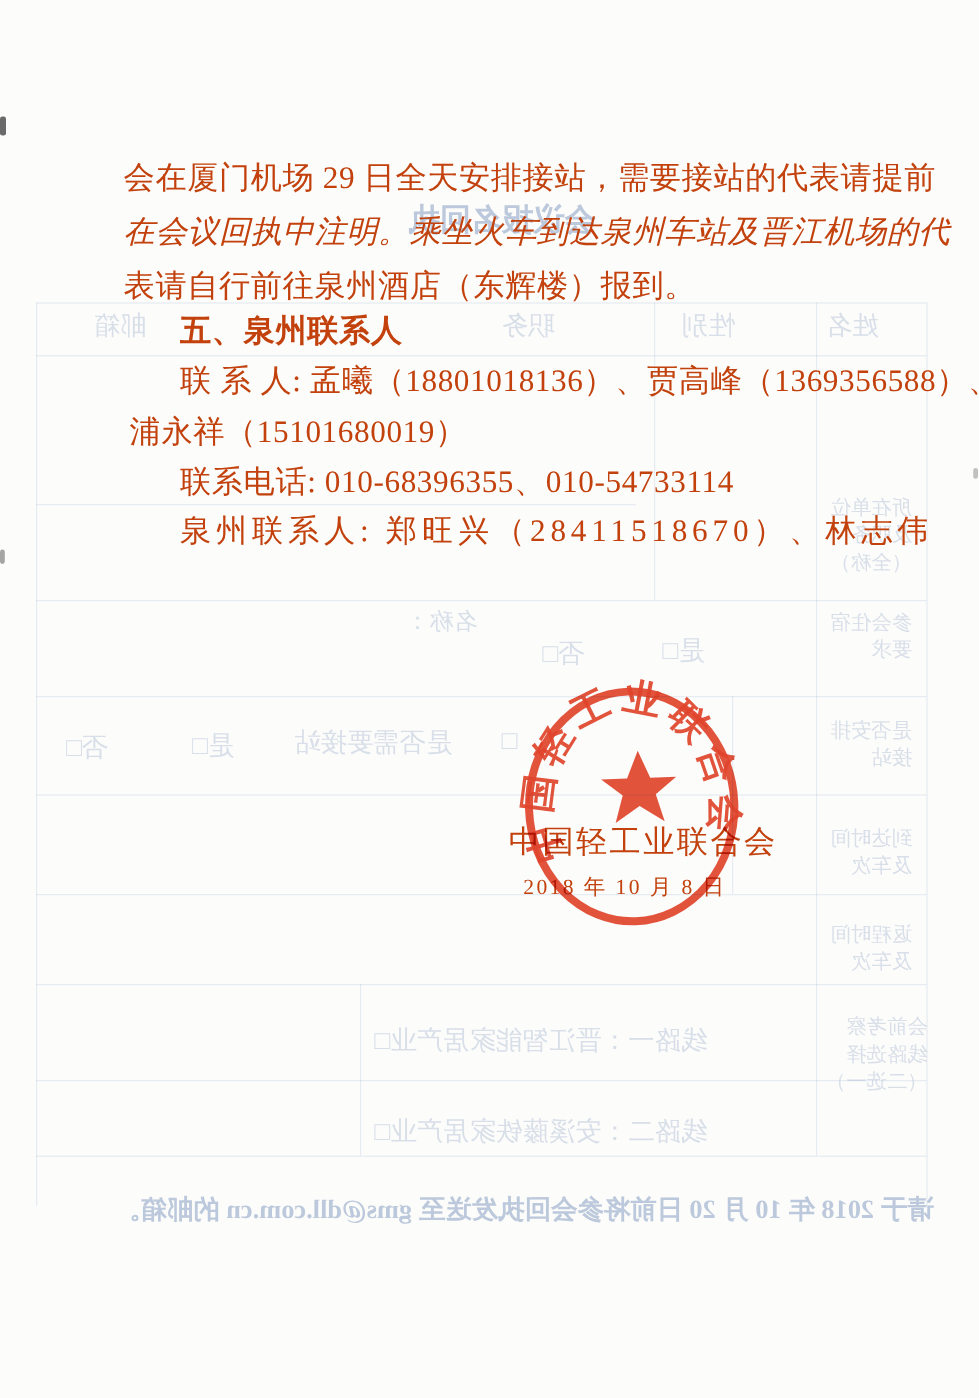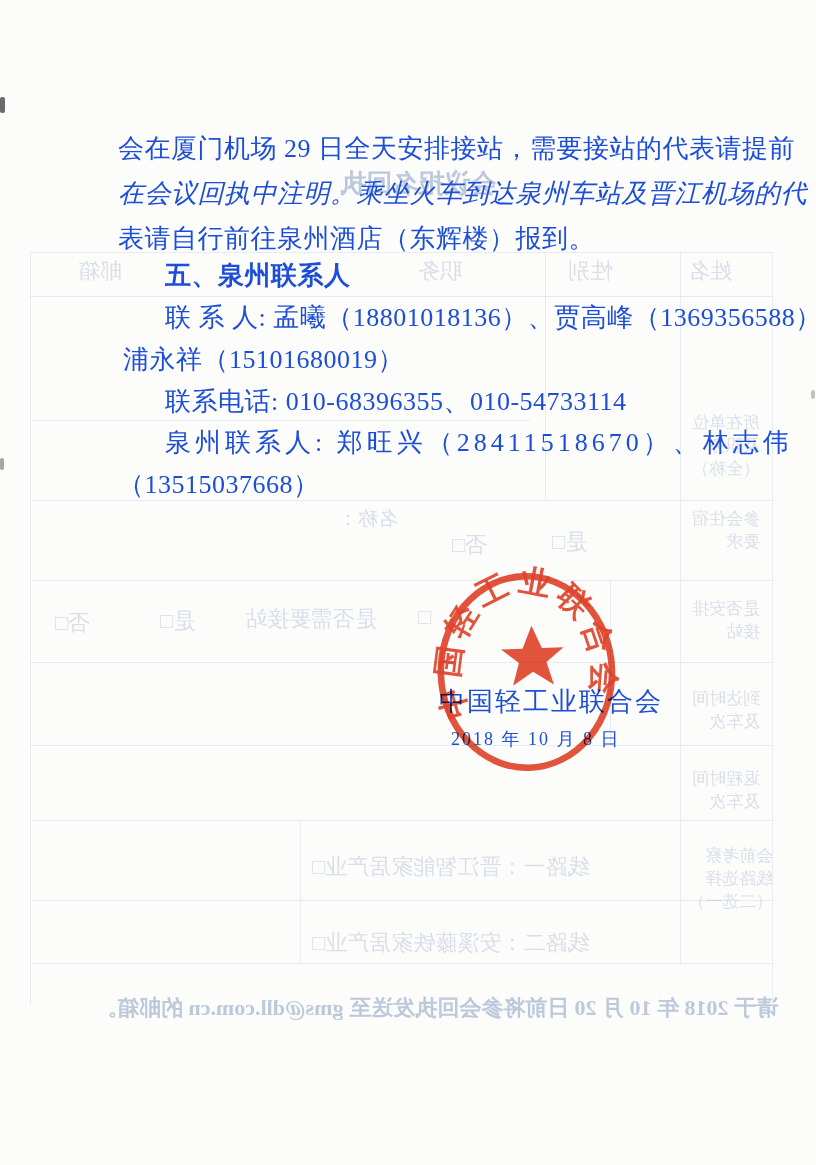--- a/index.html
+++ b/index.html
@@ -21,21 +21,21 @@
     white-space:pre-line;
     line-height:1.35;
     font-family:"Liberation Serif", serif;
     pointer-events:none;
   }
   .bt.strong{opacity:.6;color:#93a7c6;font-weight:bold;}
   .gridline{position:absolute;background:rgba(168,188,214,.26);}
   .gridline.h{height:1px;}
   .gridline.v{width:1px;}
   
-  .content{position:absolute;inset:0;z-index:2;color:#1d4ed8;margin-left:15px;}
+  .content{position:absolute;inset:0;z-index:2;color:#c2410c;}
   .line{position:absolute;font-size:26px;white-space:nowrap;letter-spacing:.5px;}
   .heading{font-weight:bold;}
   .spread{letter-spacing:4px;}
   .sig{font-size:26px;letter-spacing:2px;}
   .date{font-size:18px;letter-spacing:2px;}
   
   .seal{
     position:absolute;left:418px;top:564px;width:220px;height:220px;
     z-index:3;mix-blend-mode:multiply;opacity:.95;
     transform:rotate(-2deg);
@@ -110,21 +110,20 @@
     <div class="line" style="left:103px;top:131px;">会在厦门机场 29 日全天安排接站，需要接站的代表请提前</div>
     <div class="line" style="left:103px;top:176px;font-style:italic;">在会议回执中注明。乘坐火车到达泉州车站及晋江机场的代</div>
     <div class="line" style="left:103px;top:221px;">表请自行前往泉州酒店（东辉楼）报到。</div>
 
     <div class="line heading" style="left:150px;top:258px;">五、泉州联系人</div>
 
     <div class="line" style="left:150px;top:300px;">联 系 人: 孟曦（18801018136）、贾高峰（1369356588）、</div>
     <div class="line" style="left:108px;top:342px;">浦永祥（15101680019）</div>
     <div class="line" style="left:150px;top:384px;">联系电话: 010-68396355、010-54733114</div>
     <div class="line spread" style="left:150px;top:425px;">泉州联系人: 郑旺兴（28411518670）、林志伟</div>
-    <div class="line" style="left:103px;top:467px;">（13515037668）</div>
 
 
     <div class="line sig" style="left:424px;top:684px;">中国轻工业联合会</div>
     <div class="line date" style="left:436px;top:727px;">2018 年 10 月 8 日</div>
   </div>
 
   <svg class="seal" viewBox="0 0 216 216">
     <ellipse cx="106.5" cy="106" rx="84" ry="94" fill="none" stroke="#e23b21" stroke-width="6.5" opacity="0.92"></ellipse>
     <path transform="translate(113,93) scale(0.95)" d="M0,-34 L9.99,-10.51 L32.33,-10.51 L14.25,4.01 L21.14,27.51 L0,13.6 L-21.14,27.51 L-14.25,4.01 L-32.33,-10.51 L-9.99,-10.51 Z" fill="#e23b21" opacity="0.92"></path>
     <defs>

